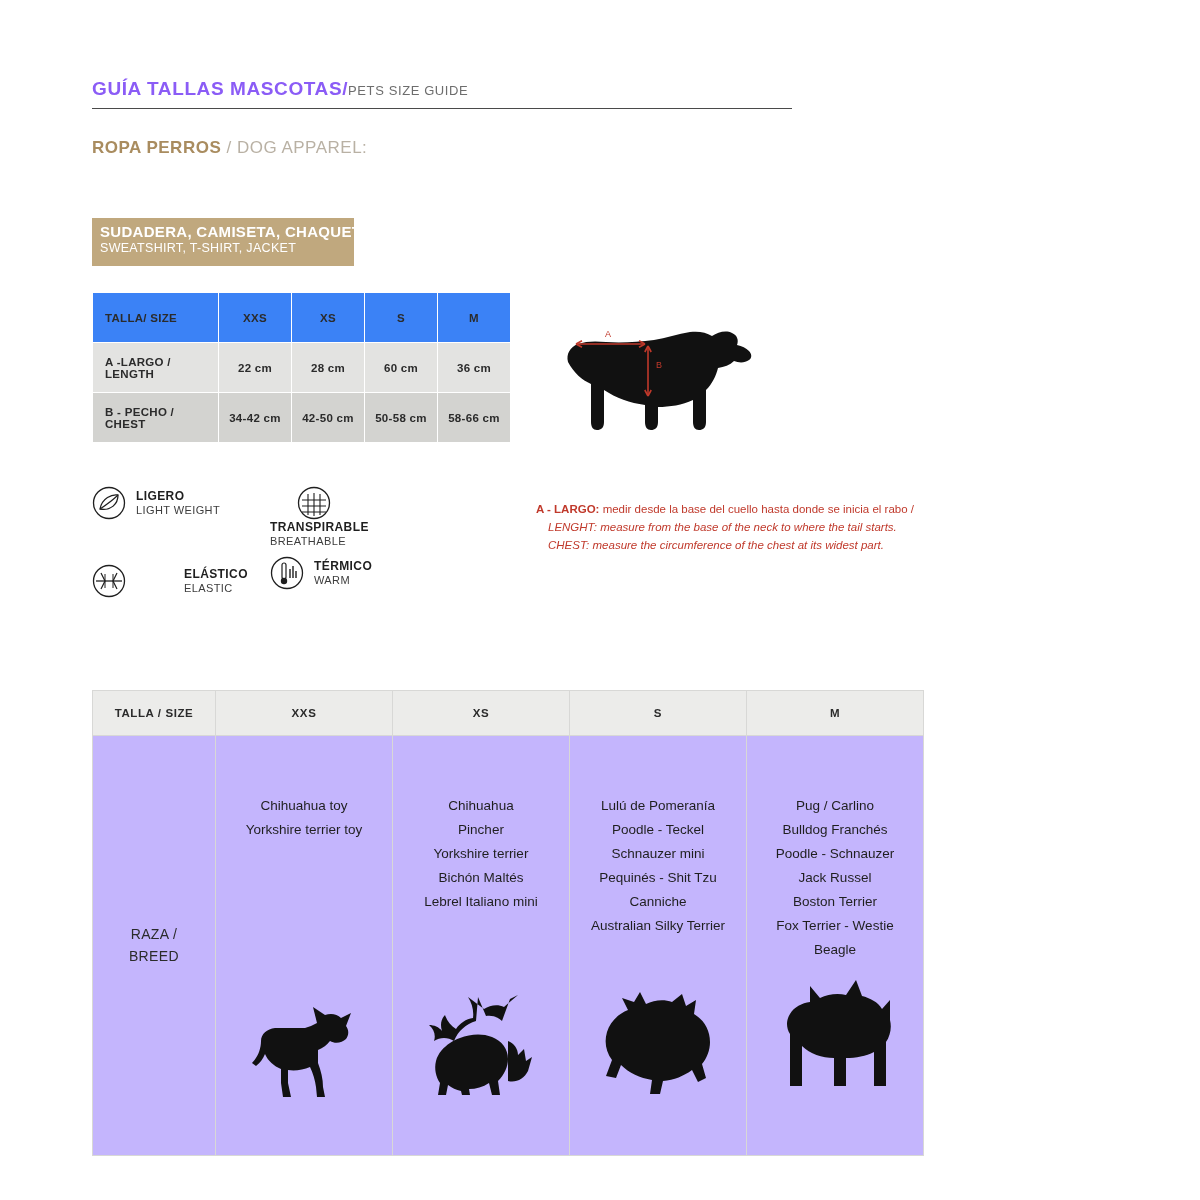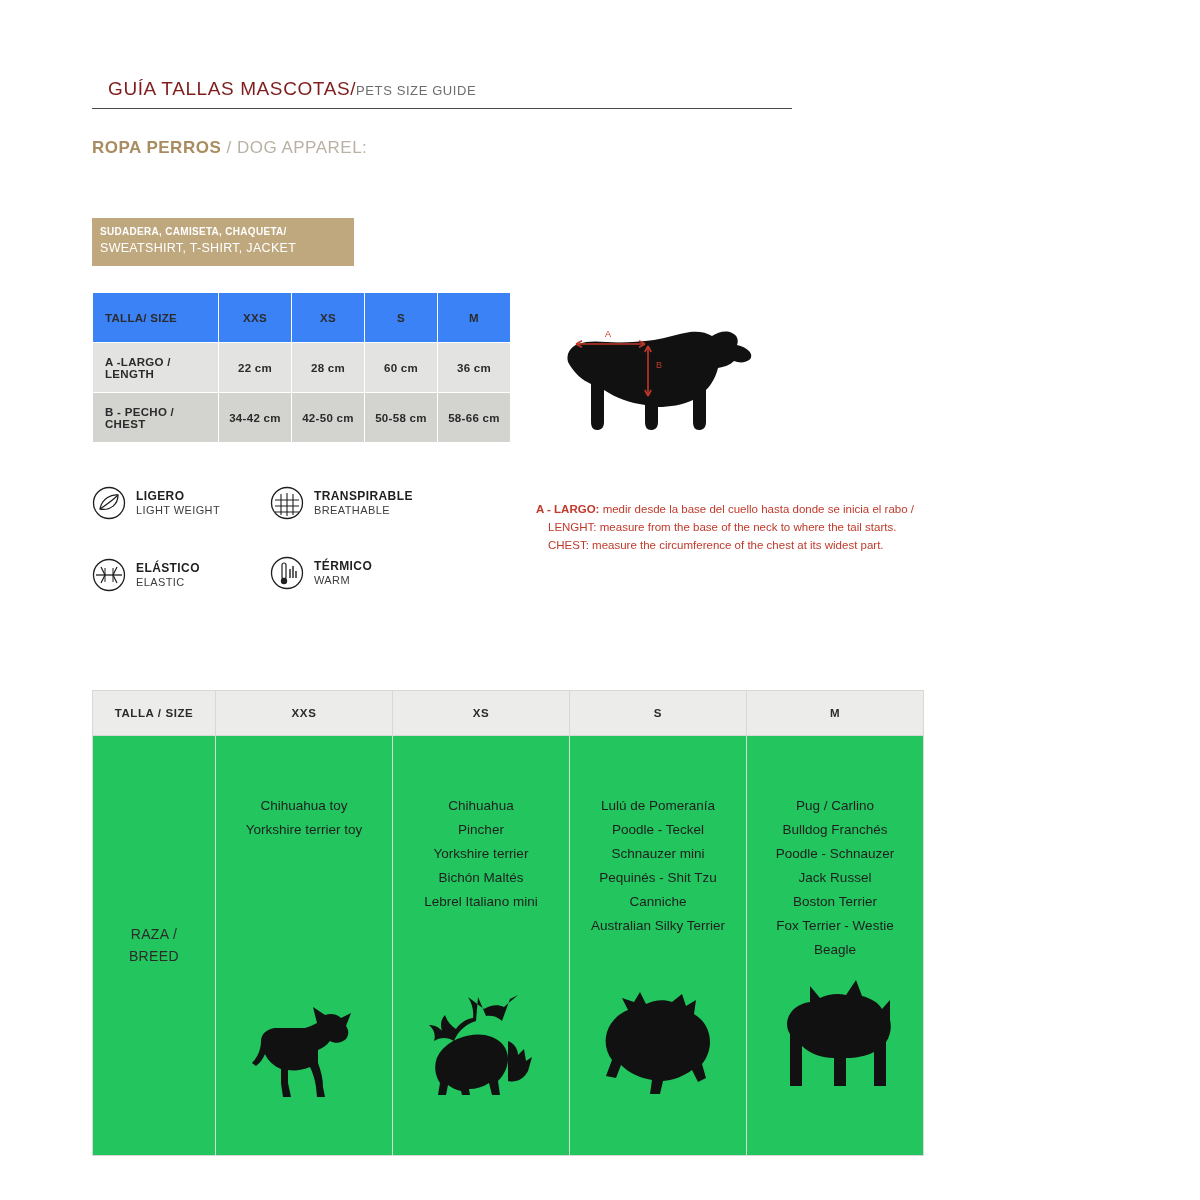--- a/index.html
+++ b/index.html
@@ -29,24 +29,23 @@
     width: 700px;
     border-bottom: 1px solid #4a4a4a;
     padding-bottom: 8px;
     display: inline-block;
   }
   .title-wrap .inline {
     display: inline-block;
   }
   .title-es {
     font-size: 19px;
-    font-weight: normal;
+    font-weight: bold;
     letter-spacing: 0.6px;
-    color: #7f1d1d;
-    margin-left: 16px;
+    color: #8b5cf6;
   }
   .title-en {
     font-size: 13px;
     font-weight: normal;
     letter-spacing: 0.6px;
     color: #6d6d6d;
   }
 
   .subtitle {
     position: absolute;
@@ -70,21 +69,21 @@
     left: 92px;
     top: 218px;
     width: 262px;
     height: 48px;
     background: #c0a87e;
     color: #ffffff;
     padding: 6px 8px 6px 8px;
     box-sizing: border-box;
   }
   .banner .l1 {
-    font-size: 10px;
+    font-size: 15px;
     font-weight: bold;
     letter-spacing: 0.3px;
     line-height: 16px;
     white-space: nowrap;
   }
   .banner .l2 {
     font-size: 12.5px;
     font-weight: normal;
     letter-spacing: 0.3px;
     line-height: 16px;
@@ -145,22 +144,22 @@
     line-height: 14px;
   }
   .feat .txt .ln2 {
     font-size: 11px;
     font-weight: normal;
     letter-spacing: 0.4px;
     color: #3c3c3c;
     line-height: 14px;
   }
   .feat-0 { left: 0px;   top: 8px; }
-  .feat-1 { left: 178px; top: 8px; }
-  .feat-2 { left: 0px;   top: 80px; }
+  .feat-1 { left: 178px; top: 8px; flex-direction: column; }
+  .feat-2 { left: 0px;   top: 86px; gap: 48px; }
   .feat-3 { left: 178px; top: 78px; }
 
   
   .dog-diagram {
     position: absolute;
     left: 530px;
     top: 310px;
     width: 300px;
     height: 150px;
   }
@@ -169,21 +168,21 @@
   .legend {
     position: absolute;
     left: 536px;
     top: 500px;
     width: 470px;
     color: #c0392b;
     font-size: 11.5px;
     line-height: 18px;
   }
   .legend .bold { font-weight: bold; }
-  .legend .sub  { padding-left: 12px; }
+  .legend .sub  { padding-left: 12px; font-style: italic; }
 
   
   .breed-table {
     position: absolute;
     left: 92px;
     top: 690px;
     width: 832px;
     border-collapse: collapse;
     table-layout: fixed;
   }
@@ -195,21 +194,21 @@
     height: 42px;
     font-size: 11.5px;
     font-weight: bold;
     letter-spacing: 0.6px;
     color: #2b2b2b;
   }
   .breed-table thead th.first {
     width: 120px;
   }
   .breed-table tbody td {
-    background: #22c55e;
+    background: #c4b5fd;
     vertical-align: top;
     padding-top: 58px;
     height: 360px;
     text-align: center;
   }
   .breed-table tbody td.breed-label {
     vertical-align: middle;
     padding-top: 0;
     font-size: 14px;
     line-height: 22px;

